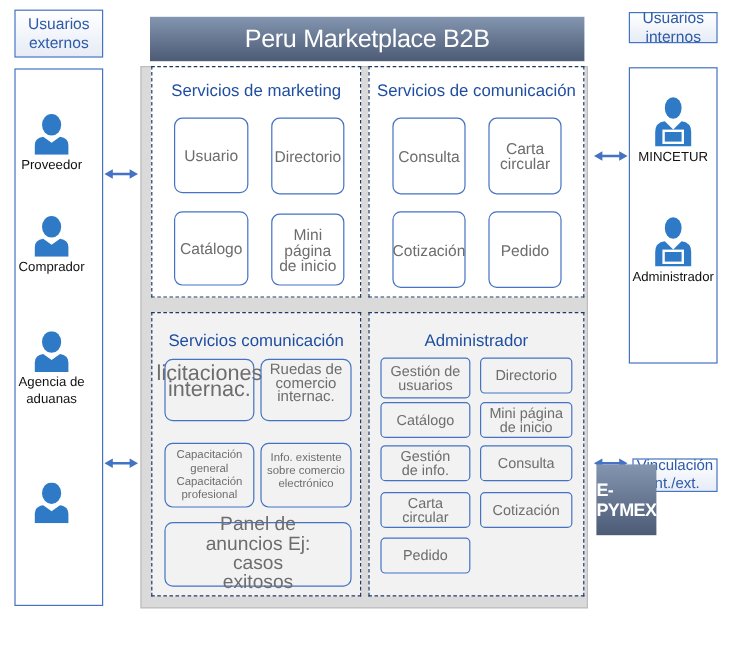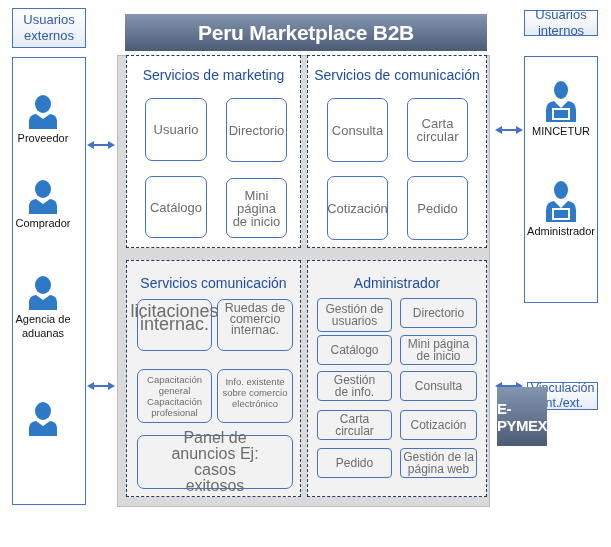--- a/index.html
+++ b/index.html
@@ -6,21 +6,21 @@
   body { width:611px; height:547px; position:relative; overflow:hidden; font-family:"Liberation Sans", sans-serif; }
   .abs { position:absolute; box-sizing:border-box; }
 
   .hdr-box { border:1px solid #4472c4; background:linear-gradient(#ffffff,#e6ecf6); color:#2e5aa8; font-size:13px; line-height:16px; text-align:center; display:flex; align-items:center; justify-content:center; }
   .col-box { border:1.5px solid #4472c4; background:#fff; }
 
   .person { position:absolute; display:flex; flex-direction:column; align-items:center; width:86px; left:0; }
   .person .lbl { font-size:11px; color:#111; text-align:center; line-height:14px; margin-top:2px; }
 
   .main-gray { background:#dadada; border:1px solid #bdbdbd; }
-  .title-bar { background:linear-gradient(#8395b0,#4d5b75); color:#fff; font-size:21px; font-weight:bold; text-align:center; display:flex; align-items:center; justify-content:center; letter-spacing:-0.3px; }
+  .title-bar { background:linear-gradient(#8395b0,#4d5b75); color:#fff; font-size:21px; font-weight:normal; text-align:center; display:flex; align-items:center; justify-content:center; letter-spacing:-0.3px; }
 
   .panel { border:1.2px dashed #1f3864; }
   .panel.white { background:#ffffff; }
   .panel.light { background:#f2f2f2; }
   .panel-title { position:absolute; left:0; right:0; text-align:center; color:#1f4ea1; font-size:14px; }
 
   .tile { position:absolute; box-sizing:border-box; border:1.3px solid #4472c4; border-radius:7px; color:#6d6d6d; display:flex; align-items:center; justify-content:center; text-align:center; font-size:12px; line-height:13px; background:transparent; }
   .panel.white .tile { background:#fff; }
   .tile.small { font-size:9.5px; line-height:11px; }
   .tile.mid { font-size:13px; line-height:13px; }
@@ -110,21 +110,20 @@
   <div class="panel-title" style="top:14px;">Administrador</div>
   <div class="tile adm" style="left:9px;top:37px;width:75px;height:30px;padding:16px 4px;">Gestión de usuarios</div>
   <div class="tile adm" style="left:92px;top:37px;width:77px;height:30px;">Directorio</div>
   <div class="tile adm" style="left:9px;top:74px;width:75px;height:30px;">Catálogo</div>
   <div class="tile adm" style="left:92px;top:74px;width:77px;height:30px;padding:0 4px;">Mini página de inicio</div>
   <div class="tile adm" style="left:9px;top:110px;width:75px;height:30px;padding:0 12px;">Gestión de info.</div>
   <div class="tile adm" style="left:92px;top:110px;width:77px;height:30px;">Consulta</div>
   <div class="tile adm" style="left:9px;top:149px;width:75px;height:30px;padding:0 14px;">Carta circular</div>
   <div class="tile adm" style="left:92px;top:149px;width:77px;height:30px;">Cotización</div>
   <div class="tile adm" style="left:9px;top:187px;width:75px;height:30px;">Pedido</div>
-  <div class="tile adm" style="left:92px;top:187px;width:77px;height:30px;padding:0 2px;">Gestión de la página web</div>
 </div>
 
 <div class="abs hdr-box" style="left:524px;top:10px;width:74px;height:26px;">
   <span style="width:60px;">Usuarios internos</span>
 </div>
 <div class="abs col-box" style="left:524px;top:56px;width:74px;height:247px;"></div>
 
 <div class="person" style="left:518px;top:80px;">
   <svg width="34" height="42" viewBox="0 0 34 42">
       <ellipse cx="17" cy="10" rx="7" ry="9" fill="#2f7ac6"></ellipse>

